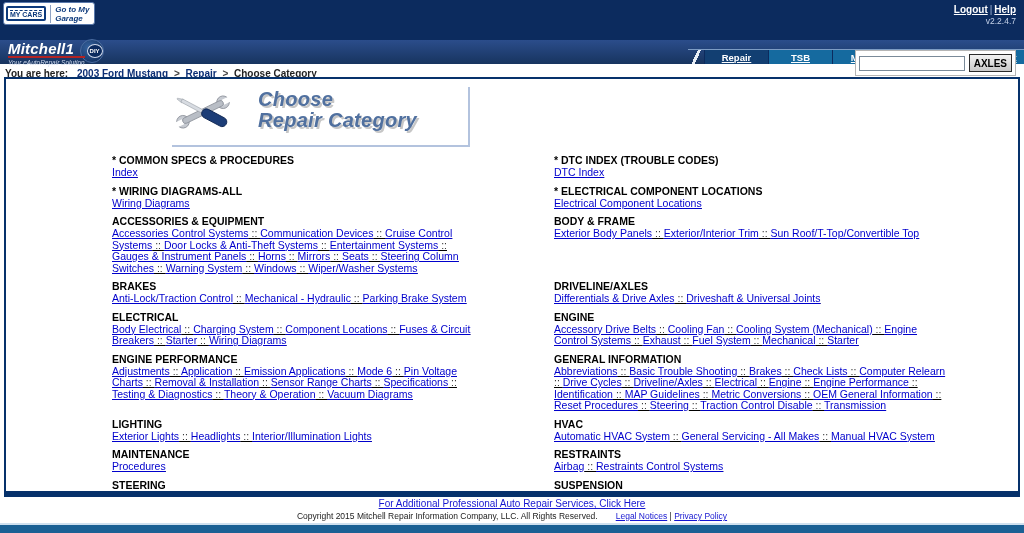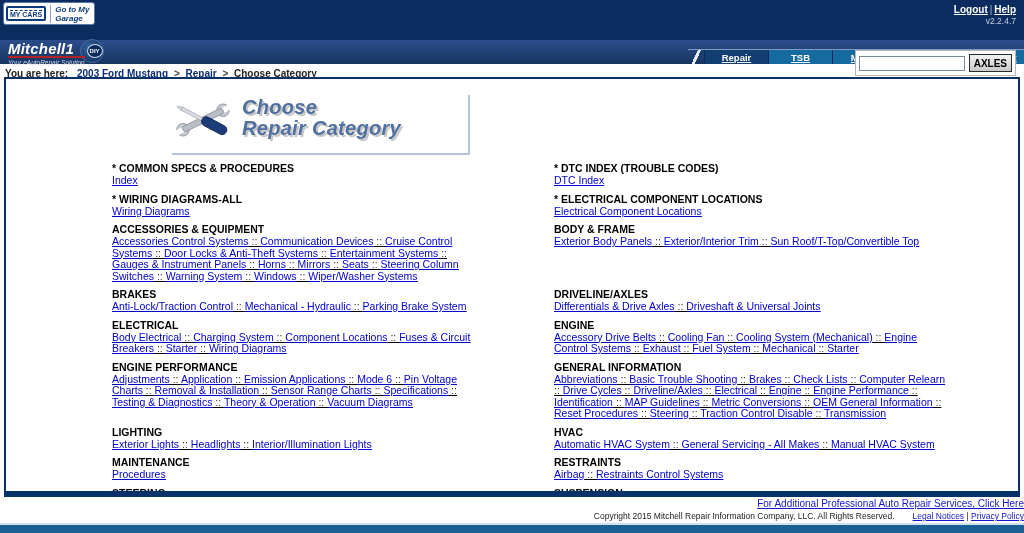--- a/index.html
+++ b/index.html
@@ -51,34 +51,34 @@
   .searchbox { position:absolute; top:50px; right:8px; z-index:3; background:#fff;
                border:1px solid #b5b5b5; padding:3px 3px; display:flex; gap:4px; align-items:center; }
   .searchbox input { width:106px; height:15px; border:1px solid #7a8a99; font-size:10px; padding:0 2px; }
   .searchbox button { font-family:"Liberation Sans",sans-serif; font-size:10px; font-weight:bold;
                color:#000; background:linear-gradient(#f2f2f2,#c9c9c9); border:1px solid #2b2b2b;
                padding:1px 4px; height:18px; }
 
   
   .content { position:absolute; top:77px; left:4px; right:4px; bottom:36px;
              background:#fff; border:2px solid #06316b; border-bottom-width:6px; overflow:hidden; }
-  .titleblock { margin:16px 0 0 166px; width:298px; display:flex; gap:8px; align-items:flex-start;
+  .titleblock { margin:8px 0 0 166px; width:298px; display:flex; gap:24px; align-items:flex-start;
                 padding:2px 16px 6px 0; border-bottom:2px solid #b3c3de; border-right:2px solid #b3c3de; }
   .titletext { font-style:italic; font-weight:bold; font-size:20px; line-height:21px;
                color:#50709f; text-shadow:2px 2px 0 #c6c6c6; letter-spacing:0.3px; }
 
   .grid { margin:8px 0 0 106px; display:grid; grid-template-columns:364px 392px;
           column-gap:78px; row-gap:7px; font-size:10.5px; }
   .cat-title { font-weight:bold; color:#000; line-height:11px; margin-bottom:1px; }
   .cat-links { line-height:11.5px;text-decoration:underline; }
   .cat-link { color:#0000cc; text-decoration:underline; }
   .sep { color:#333; }
 
   
-  .footer { position:absolute; left:0; right:0; bottom:10px; height:30px; text-align:right; }
+  .footer { position:absolute; left:0; right:0; bottom:10px; height:30px; text-align:center; }
   .promo { font-size:10px; color:#1515d0; text-decoration:underline; line-height:10px; }
   .copyline { font-size:8.5px; color:#222; margin-top:1px; line-height:9px; }
   .copyline a { color:#1515d0; text-decoration:underline; }
   .copy-gap { display:inline-block; width:18px; }
   .toplink { font-size:10.5px; font-weight:bold; color:#1515d0; text-decoration:underline; line-height:11px; }
   .bottombar { position:absolute; left:0; right:0; bottom:0; height:10px;
                background:#1a6094; border-top:2px solid #cfe0ef; }
 </style>
 </head>
 <body>

